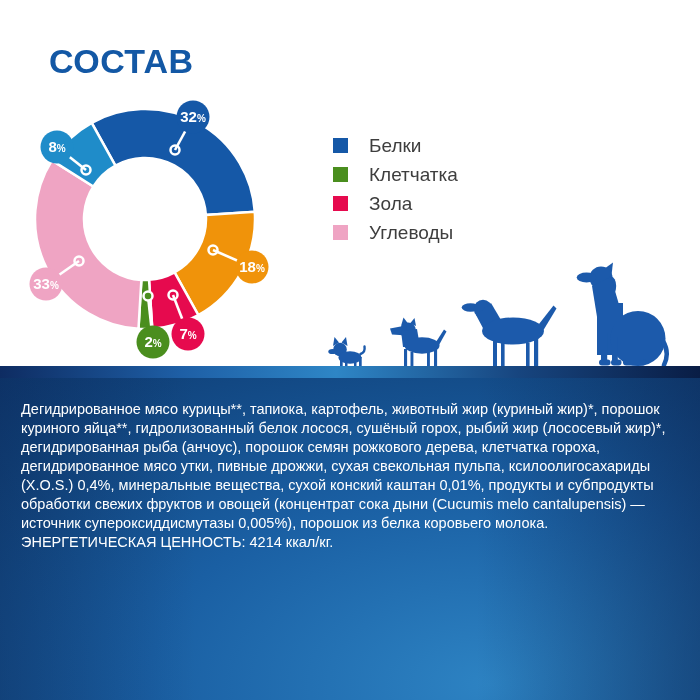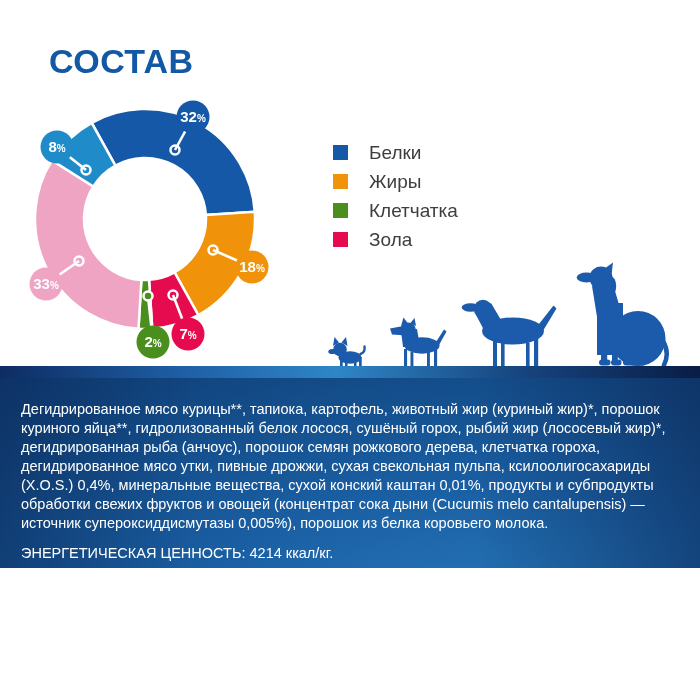--- a/index.html
+++ b/index.html
@@ -1,32 +1,32 @@
 <!DOCTYPE html>
 <html><head>
 <meta charset="utf-8">
 <style>
   * { margin:0; padding:0; box-sizing:border-box; }
   html,body { background:#fff; }
   .page {
-    position:relative; width:700px; height:568px; overflow:hidden;
+    position:relative; width:700px; height:700px; overflow:hidden;
     font-family:"Liberation Sans", sans-serif; background:#fff;
   }
   
   .title {
     position:absolute; left:49px; top:42px;
     font-size:34px; font-weight:bold; letter-spacing:0.5px;
     color:#1358a5;
   }
   .chart-svg { position:absolute; left:0; top:85px; width:310px; height:300px; }
   .callout-label { fill:#fff; font-family:"Liberation Sans",sans-serif; font-size:15px; font-weight:bold; }
   .callout-label .pct { font-size:10px; }
   
   .legend {
-    position:absolute; left:333px; top:138px;
+    position:absolute; left:333px; top:131px;
     display:grid; grid-template-rows:repeat(4,29px); grid-template-columns:130px auto;
     grid-auto-flow:column;
   }
   .legend-item { display:flex; align-items:center; }
   .legend-swatch { width:15px; height:15px; margin-right:21px; flex:none; }
   .legend-label { font-size:19px; color:#3e3e3e; white-space:nowrap; }
   
   .dogs { position:absolute; left:320px; top:253px; width:380px; height:113px; }
   
   .stripe {
@@ -37,21 +37,21 @@
   .bottom {
     position:absolute; left:0; top:378px; width:700px; height:322px;
     background:
       linear-gradient(90deg, rgba(8,22,60,0.25) 0%, rgba(8,22,60,0) 28%, rgba(8,22,60,0) 68%, rgba(8,22,60,0.40) 100%),
       radial-gradient(900px 520px at 70% 95%, #2d83c3 0%, #1a5fa3 38%, #11457f 68%, #0c2c63 100%);
     color:#fff; padding:22px 24px 7px 21px;
     font-size:14.5px; line-height:19px; font-weight:500;
   }
   .pre { white-space:pre-line; }
   .nut-heading { margin-top:12px; }
-  .energy { margin-top:11px; }
+  .energy { }
 </style>
 </head>
 <body>
 
 <div class="page">
 
   <h1 class="title">СОСТАВ</h1>
 
   <svg id="donut" class="chart-svg" viewBox="0 0 310 300">
       <path d="M91.67094177290292,37.79183221466647 A110,110 0 0 1 254.7581615121255,126.70987095599999 L205.86588956581505,129.9572920756 A61,61 0 0 0 115.42661316497345,80.64819786449686 Z" fill="#1558a7" stroke="#fff" stroke-width="2.5"></path>
@@ -85,30 +85,30 @@
       <circle cx="57" cy="62" r="16.5" fill="#1f8cc9"></circle>
       <text x="57" y="67" text-anchor="middle" class="callout-label">8<tspan class="pct">%</tspan></text>
     </svg>
 
   <div id="legend" class="legend">
       <div class="legend-item">
         <span class="legend-swatch" style="background: rgb(21, 88, 167);"></span>
         <span class="legend-label">Белки</span>
       </div>
       <div class="legend-item">
-        <span class="legend-swatch" style="background: rgb(240, 147, 10);"></span>
-        <span class="legend-label">Жиры</span>
-      </div>
-      <div class="legend-item">
         <span class="legend-swatch" style="background: rgb(74, 142, 30);"></span>
         <span class="legend-label">Клетчатка</span>
       </div>
       <div class="legend-item">
         <span class="legend-swatch" style="background: rgb(230, 10, 78);"></span>
         <span class="legend-label">Зола</span>
+      </div>
+      <div class="legend-item">
+        <span class="legend-swatch" style="background: rgb(239, 164, 195);"></span>
+        <span class="legend-label">Углеводы</span>
       </div>
     </div>
 
   <svg class="dogs" viewBox="0 0 380 113">
     <g fill="#1c5aab">
       <polygon points="13,93 14.5,84 19,89.5"></polygon>
       <polygon points="21.5,89.5 26,84 27.5,93"></polygon>
       <circle cx="20" cy="96.5" r="6.8"></circle>
       <ellipse cx="12.5" cy="98.5" rx="4.2" ry="2.6"></ellipse>
       <ellipse cx="30" cy="104.5" rx="11.5" ry="6.2"></ellipse>

